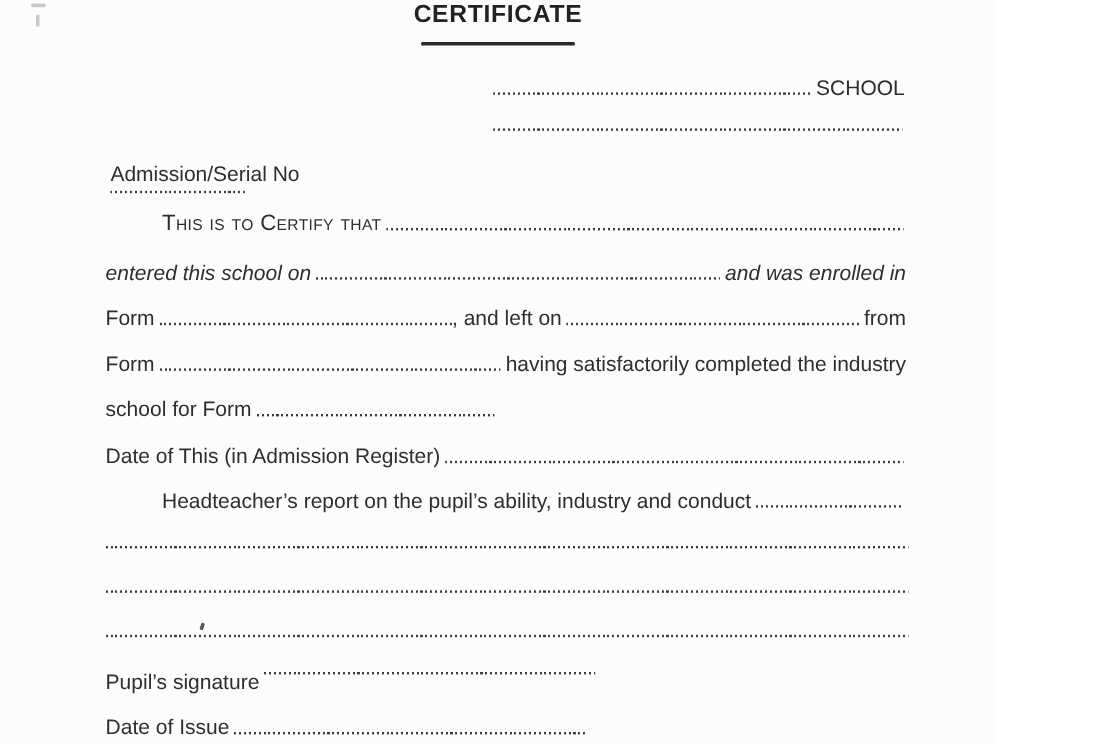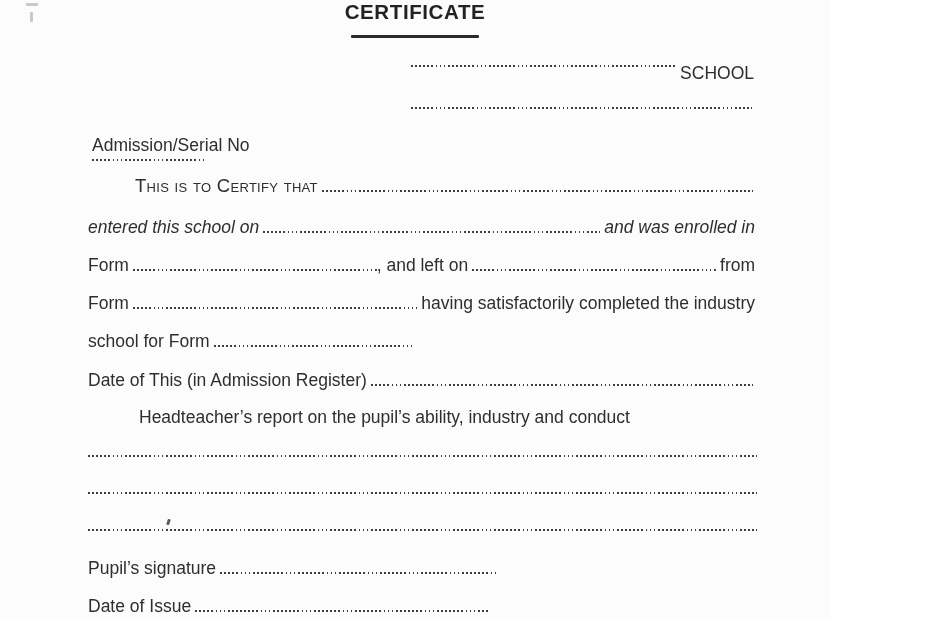--- a/index.html
+++ b/index.html
@@ -74,21 +74,21 @@
 </head>
 <body>
 
 <div class="page">
 
   <div class="title-row">
     <span class="title">CERTIFICATE</span>
   </div>
   <div class="title-rule"></div>
 
-  <div class="row" style="top:62px; left:407px; right:76px;align-items:center;">
+  <div class="row" style="top:62px; left:407px; right:76px;">
     <span class="dots grow"></span>
     <span class="lbl">SCHOOL</span>
   </div>
   <div class="row" style="top:104px; left:407px; right:74px;">
     <span class="dots grow"></span>
   </div>
 
   <div class="row" style="top:134px; left:88px; right:75px;flex-direction:column;">
     <span class="lbl">Admission/Serial No</span>
     <span class="dots" style="width:112px;"></span>
@@ -122,36 +122,36 @@
   <div class="row" style="top:330px; left:88px; right:75px;">
     <span class="lbl">school for Form</span>
     <span class="dots" style="width:198px;"></span>
   </div>
 
   <div class="row" style="top:369px; left:88px; right:73px;">
     <span class="lbl">Date of This (in Admission Register)</span>
     <span class="dots grow"></span>
   </div>
 
-  <div class="row" style="top:406px; left:135px; right:73px;flex-direction:column;">
+  <div class="row" style="top:406px; left:135px; right:73px;">
     <span class="lbl">Headteacher’s report on the pupil’s ability, industry and conduct</span>
     <span class="dots grow"></span>
   </div>
 
   <div class="row" style="top:452px; left:88px; right:73px;">
     <span class="dots grow" style="margin:0;"></span>
   </div>
   <div class="row" style="top:489px; left:88px; right:73px;">
     <span class="dots grow" style="margin:0;"></span>
   </div>
   <div class="row" style="top:526px; left:88px; right:73px;">
     <span class="dots grow" style="margin:0;"></span>
   </div>
 
-  <div class="row" style="top:557px; left:88px; right:75px;">
+  <div class="row" style="top:557px; left:88px; right:75px;align-items:center;">
     <span class="lbl">Pupil’s signature</span>
     <span class="dots" style="width:276px;"></span>
   </div>
 
   <div class="row" style="top:595px; left:88px; right:75px;">
     <span class="lbl">Date of Issue</span>
     <span class="dots" style="width:294px;"></span>
   </div>
 
   <div class="artifact" style="top:519px; left:167px; width:3px; height:6px; transform:rotate(18deg);"></div>

